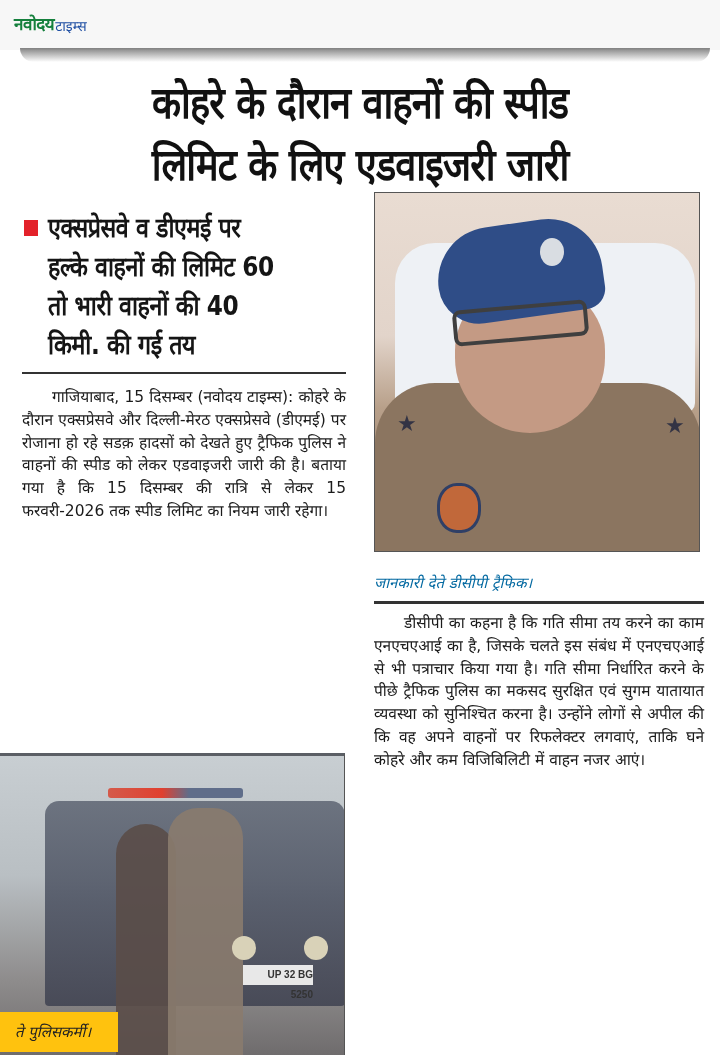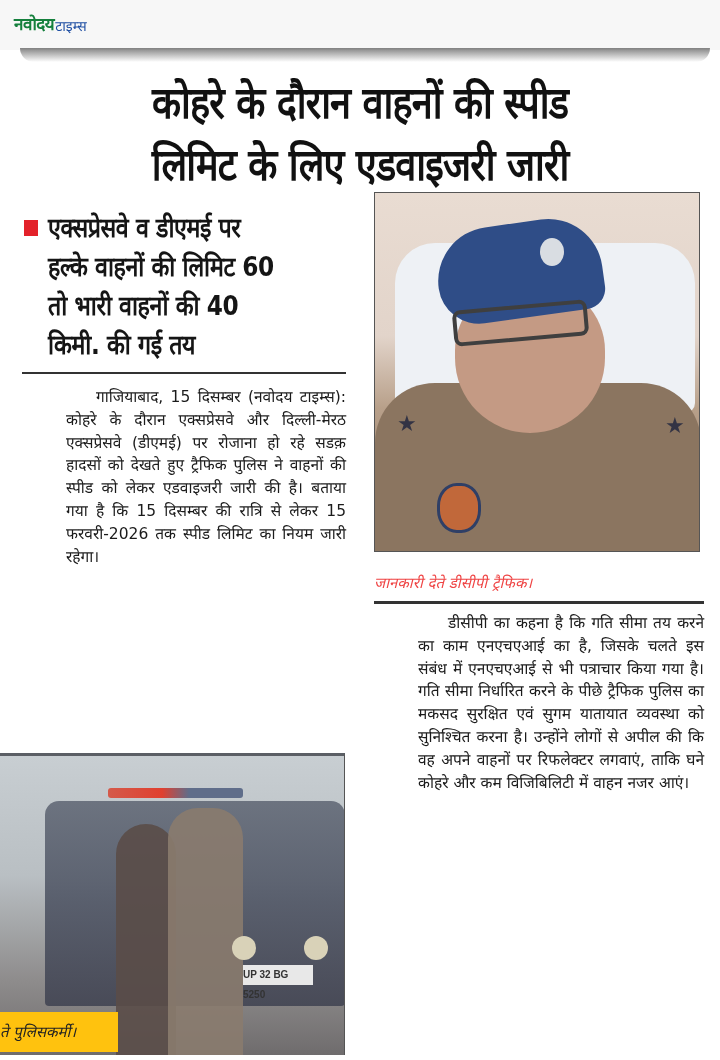--- a/index.html
+++ b/index.html
@@ -51,21 +51,21 @@
       line-height: 39px; color: #151515; letter-spacing: -0.5px;
       transform: scaleX(0.86); transform-origin: left top; white-space: nowrap;
     }
     .rule-left { position: absolute; left: 22px; top: 372px; width: 324px; height: 2px; background: #333; }
 
     
     .col {
       position: absolute; font-family: "DejaVu Sans", sans-serif; font-size: 15.5px;
       line-height: 22.8px; color: #1b1b1b; text-align: justify;
     }
-    .col p { text-indent: 30px; margin-left: 44px; }
+    .col p { text-indent: 30px; }
     .col-left { left: 22px; top: 386px; width: 324px; }
     .col-right { left: 374px; top: 612px; width: 330px; }
     .col-right p.first { text-indent: 0; }
 
     
     .photo-officer {
       position: absolute; left: 374px; top: 192px; width: 326px; height: 360px;
       border: 1px solid #555; overflow: hidden;
       background: linear-gradient(180deg, #e9dcd2 0%, #e2d4ca 40%, #b8a08a 60%, #8e7560 100%);
     }
@@ -94,21 +94,21 @@
       background: #8b7560; border-radius: 60px 60px 0 0;
     }
     .star { position: absolute; color: #334; font-size: 22px; }
     .emblem {
       position: absolute; left: 62px; top: 290px; width: 44px; height: 50px;
       background: #c1683a; border-radius: 45%; border: 3px solid #2f3f66;
     }
     .caption-right {
       position: absolute; left: 374px; top: 572px; width: 330px;
       font-family: "DejaVu Sans", sans-serif; font-style: italic; font-size: 15px;
-      color: #ef4444; line-height: 22px;
+      color: #0369a1; line-height: 22px;
     }
     .rule-right { position: absolute; left: 374px; top: 601px; width: 330px; height: 3px; background: #333; }
 
     
     .photo-fog {
       position: absolute; left: 0; top: 753px; width: 345px; height: 302px;
       background: linear-gradient(180deg, #c8ced2 0%, #b9bfc3 40%, #8e8c8c 75%, #6f6c6d 100%);
       border-top: 3px solid #5b5f65; border-right: 1px solid #555; overflow: hidden;
     }
     .jeep {
@@ -128,26 +128,26 @@
     .person2 {
       position: absolute; left: 168px; top: 52px; width: 75px; height: 250px;
       background: #8a7b6e; border-radius: 30px 30px 0 0; opacity: 0.9;
     }
     .headlight {
       position: absolute; width: 24px; height: 24px; background: #d9d2b8; border-radius: 50%; top: 180px;
     }
     .plate {
       position: absolute; left: 243px; top: 209px; width: 70px; height: 20px;
       background: #e8e8e8; font-family: "Liberation Sans", sans-serif; font-size: 10px;
-      color: #333; text-align: left; line-height: 20px; font-weight: bold;
+      color: #333; text-align: right; line-height: 20px; font-weight: bold;
     }
     .caption-fog {
       position: absolute; left: 0; top: 1012px; width: 118px; height: 40px;
       background: #ffc20e; font-family: "DejaVu Sans", sans-serif; font-style: italic;
-      font-size: 15px; color: #222; line-height: 40px; padding-left: 0; white-space: nowrap;
+      font-size: 15px; color: #222; line-height: 40px; padding-left: 15px; white-space: nowrap;
       overflow: hidden; direction: rtl; text-align: left; padding-right: 4px;
     }
     .caption-fog span { direction: ltr; unicode-bidi: bidi-override; }
   </style>
 </head>
 <body>
 
 <div class="topbar">
   <div class="logo">
     <span class="logo-main">नवोदय</span>

